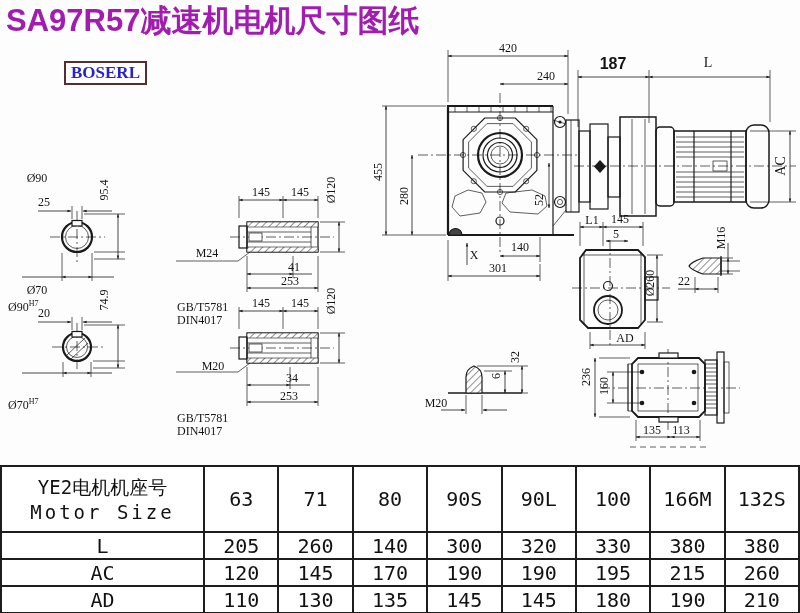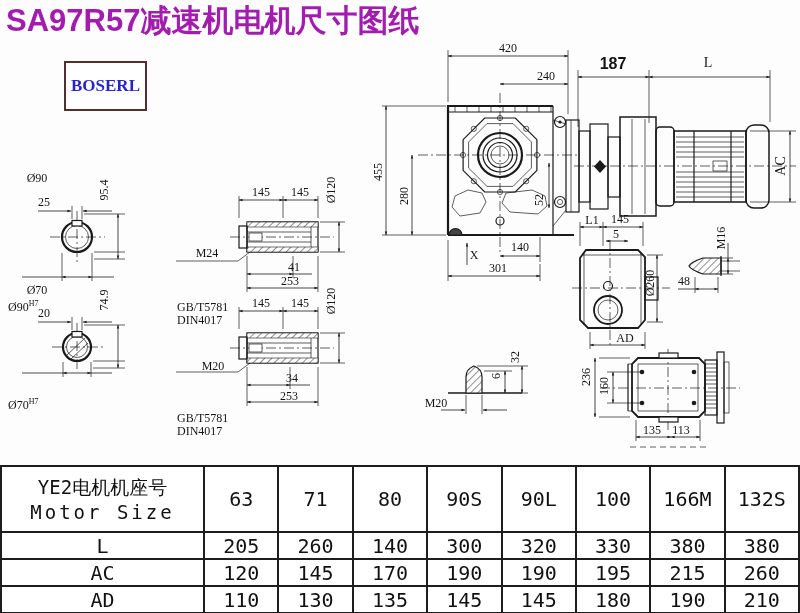--- a/index.html
+++ b/index.html
@@ -1,19 +1,19 @@
 <!DOCTYPE html>
 <html><head>
 <meta charset="utf-8">
 <style>
   html,body{margin:0;padding:0;background:#fff;}
   .page{position:relative;width:800px;height:613px;background:#fdfdfd;font-family:"Liberation Sans",sans-serif;overflow:hidden;}
   .title{position:absolute;left:6px;top:0px;font-size:31px;font-weight:bold;color:#a21caf;white-space:nowrap;}
   .logo{position:absolute;left:64px;top:61px;border:2px solid #53302f;color:#2824c8;background:#fff;
-        font-family:"Liberation Serif",serif;font-weight:bold;font-size:17px;line-height:20px;padding:13px 5px;}
+        font-family:"Liberation Serif",serif;font-weight:bold;font-size:17px;line-height:20px;padding:0 5px;}
   .canvas{position:absolute;left:0;top:0;width:800px;height:462px;}
   .canvas svg{position:absolute;left:0;top:0;}
   .ln{fill:none;stroke:#1a1a1a;stroke-width:1.2;}
   .tk{fill:none;stroke:#1a1a1a;stroke-width:2.2;}
   .tn{fill:none;stroke:#1a1a1a;stroke-width:.7;}
   .cl{fill:none;stroke:#1a1a1a;stroke-width:.7;stroke-dasharray:10 3 2 3;}
   .dm{fill:none;stroke:#1a1a1a;stroke-width:.8;}
   .da{marker-start:url(#arr);marker-end:url(#arr);}
   .de{marker-end:url(#arr);}
   .dim{position:absolute;font-family:"Liberation Serif",serif;font-size:12px;color:#141414;
@@ -380,21 +380,21 @@
     <span class="dim big" style="left:613px;top:64px">187</span>
     <span class="dim md" style="left:708px;top:63px">L</span>
     <span class="dim md vert" style="left:781px;top:166px">AC</span>
 
     <span class="dim" style="left:592px;top:220px">L1</span>
     <span class="dim" style="left:620px;top:219px">145</span>
     <span class="dim" style="left:616px;top:234px">5</span>
     <span class="dim vert" style="left:650px;top:283px">Ø260</span>
     <span class="dim" style="left:625px;top:338px">AD</span>
     <span class="dim vert" style="left:721px;top:238px">M16</span>
-    <span class="dim" style="left:684px;top:281px">48</span>
+    <span class="dim" style="left:684px;top:281px">22</span>
 
     <span class="dim vert" style="left:515px;top:357px">32</span>
     <span class="dim vert" style="left:496px;top:376px">6</span>
     <span class="dim" style="left:436px;top:403px">M20</span>
 
     <span class="dim vert" style="left:586px;top:377px">236</span>
     <span class="dim vert" style="left:604px;top:386px">160</span>
     <span class="dim" style="left:652px;top:430px">135</span>
     <span class="dim" style="left:681px;top:430px">113</span>
   </div>

